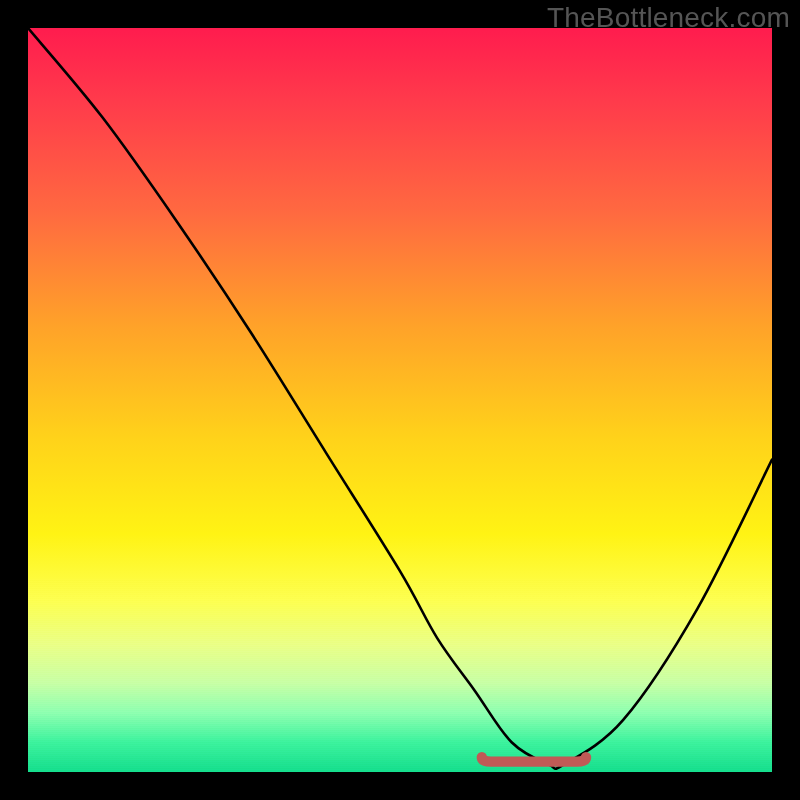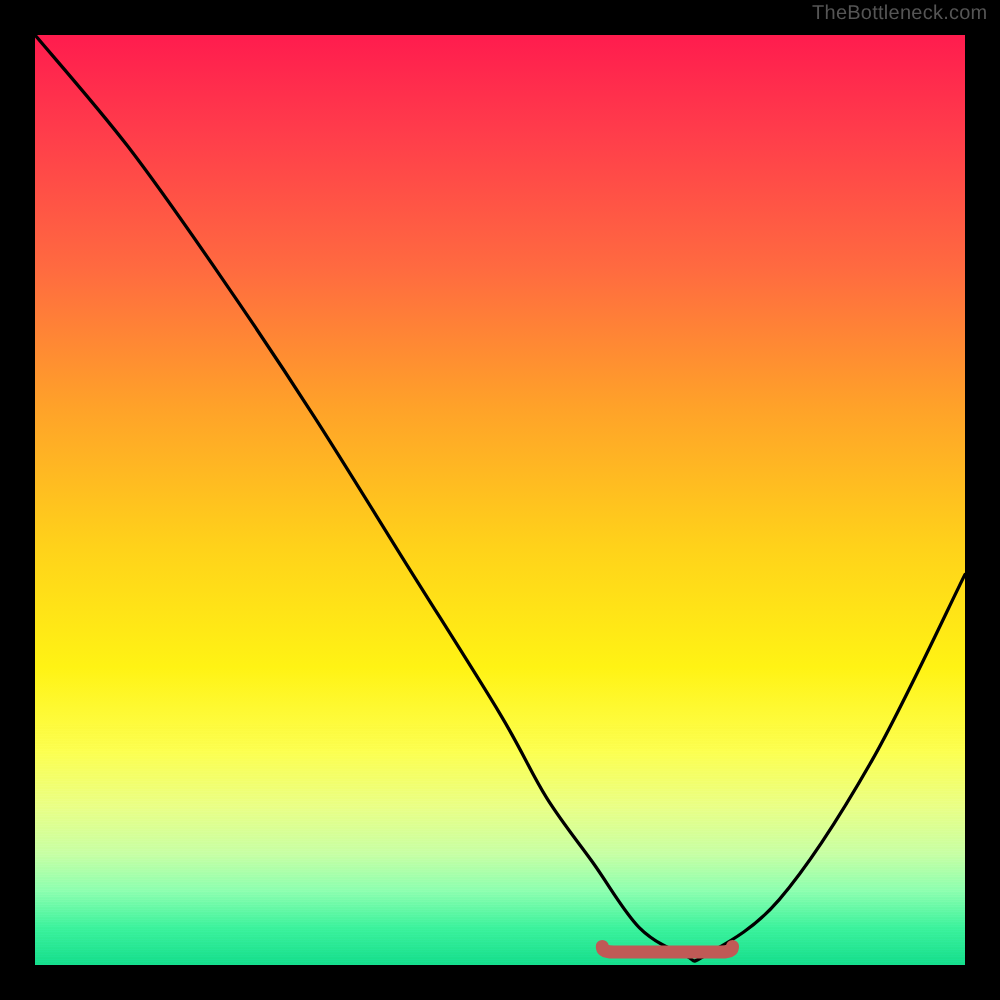--- a/index.html
+++ b/index.html
@@ -15,21 +15,21 @@
     position: relative;
     width: 800px;
     height: 800px;
     background: #000;
   }
   .attribution {
     position: absolute;
     top: 2px;
     right: 10px;
     color: #555;
-    font-size: 16px;
+    font-size: 28px;
     font-weight: 500;
     letter-spacing: 0.2px;
   }
   .plot {
     position: absolute;
     left: 28px;
     top: 28px;
     width: 744px;
     height: 744px;
   }

